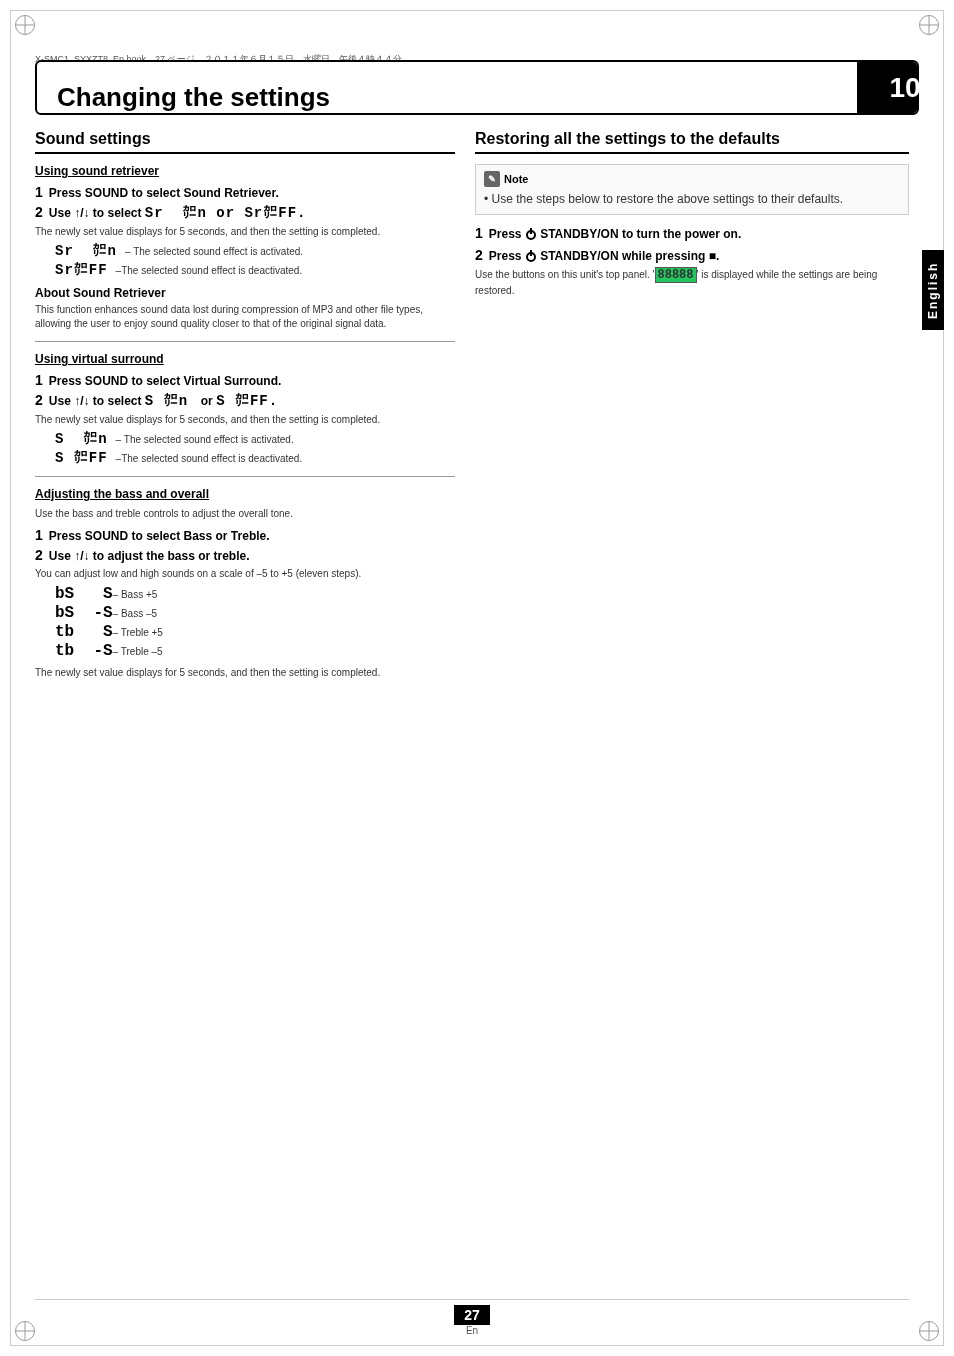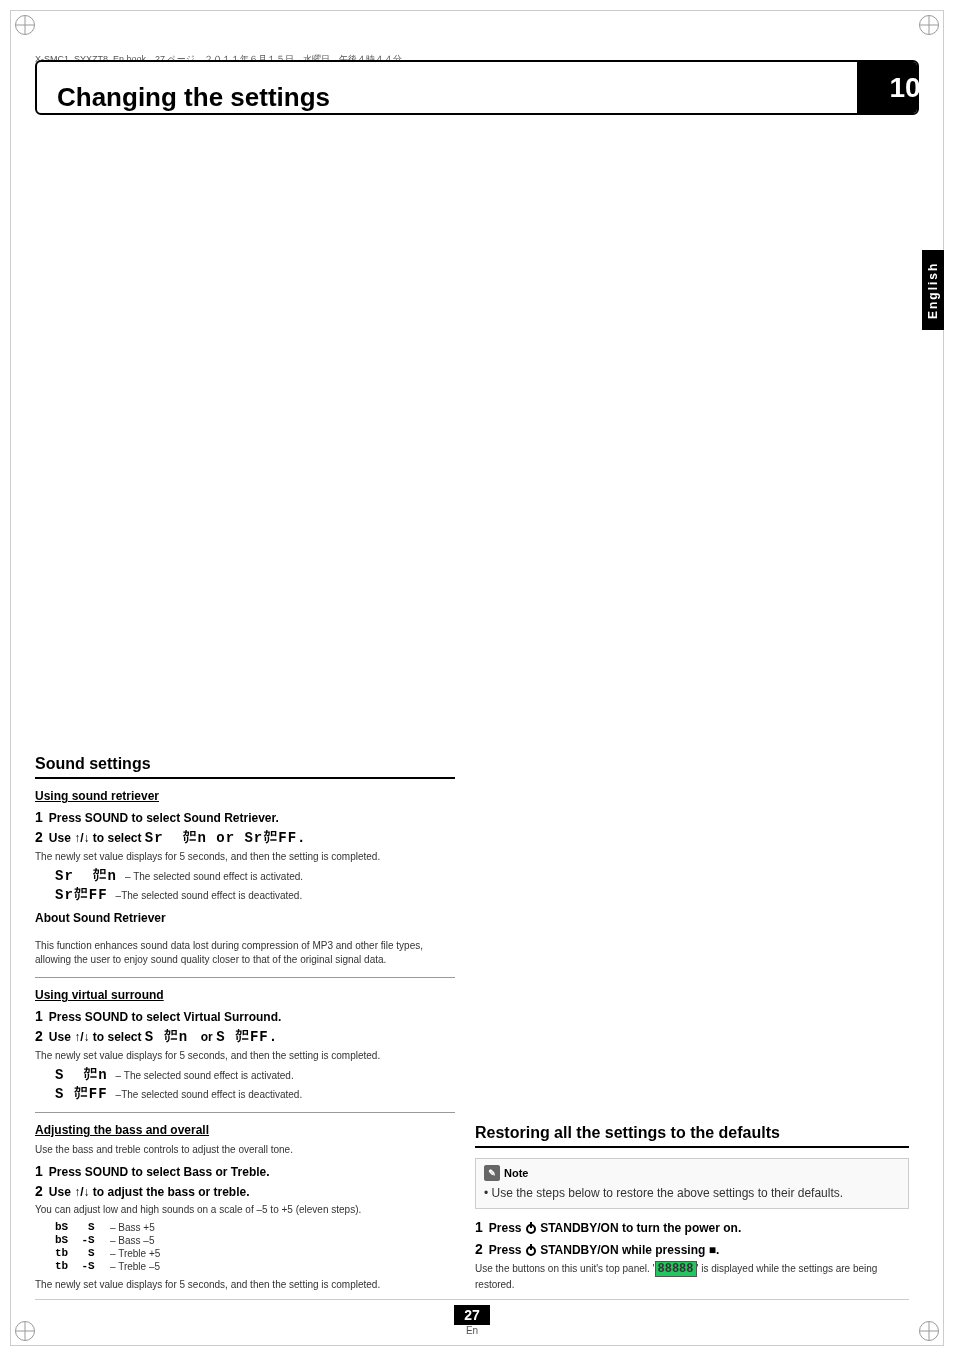--- a/index.html
+++ b/index.html
@@ -105,21 +105,20 @@
       font-weight: bold;
       letter-spacing: 2px;
     }
 
     
     .main-content {
       position: absolute;
       top: 130px; left: 35px; right: 45px; bottom: 60px;
       display: flex;
       gap: 20px;
-      align-items: flex-end;
     }
 
     
     .left-column {
       width: 420px;
       flex-shrink: 0;
     }
 
     
     .right-column {
@@ -185,21 +184,21 @@
       color: #333;
     }
 
     .about-section {
       margin-top: 8px;
       margin-bottom: 8px;
     }
     .about-title {
       font-size: 12px;
       font-weight: bold;
-      margin-bottom: 14px;
+      margin-bottom: 3px;
     }
     .about-text {
       font-size: 10px;
       color: #333;
       line-height: 1.4;
     }
 
     
     .restore-title {
       font-size: 16px;
@@ -254,21 +253,21 @@
       margin-bottom: 6px;
     }
     .bt-row {
       display: flex;
       align-items: center;
       margin-bottom: 1px;
       font-size: 10px;
     }
     .bt-sym {
       font-family: 'Courier New', monospace;
-      font-size: 11px;
+      font-size: 16px;
       font-weight: bold;
       min-width: 55px;
     }
     .bt-desc {
       color: #333;
     }
 
     
     .footer-area {
       position: absolute;

